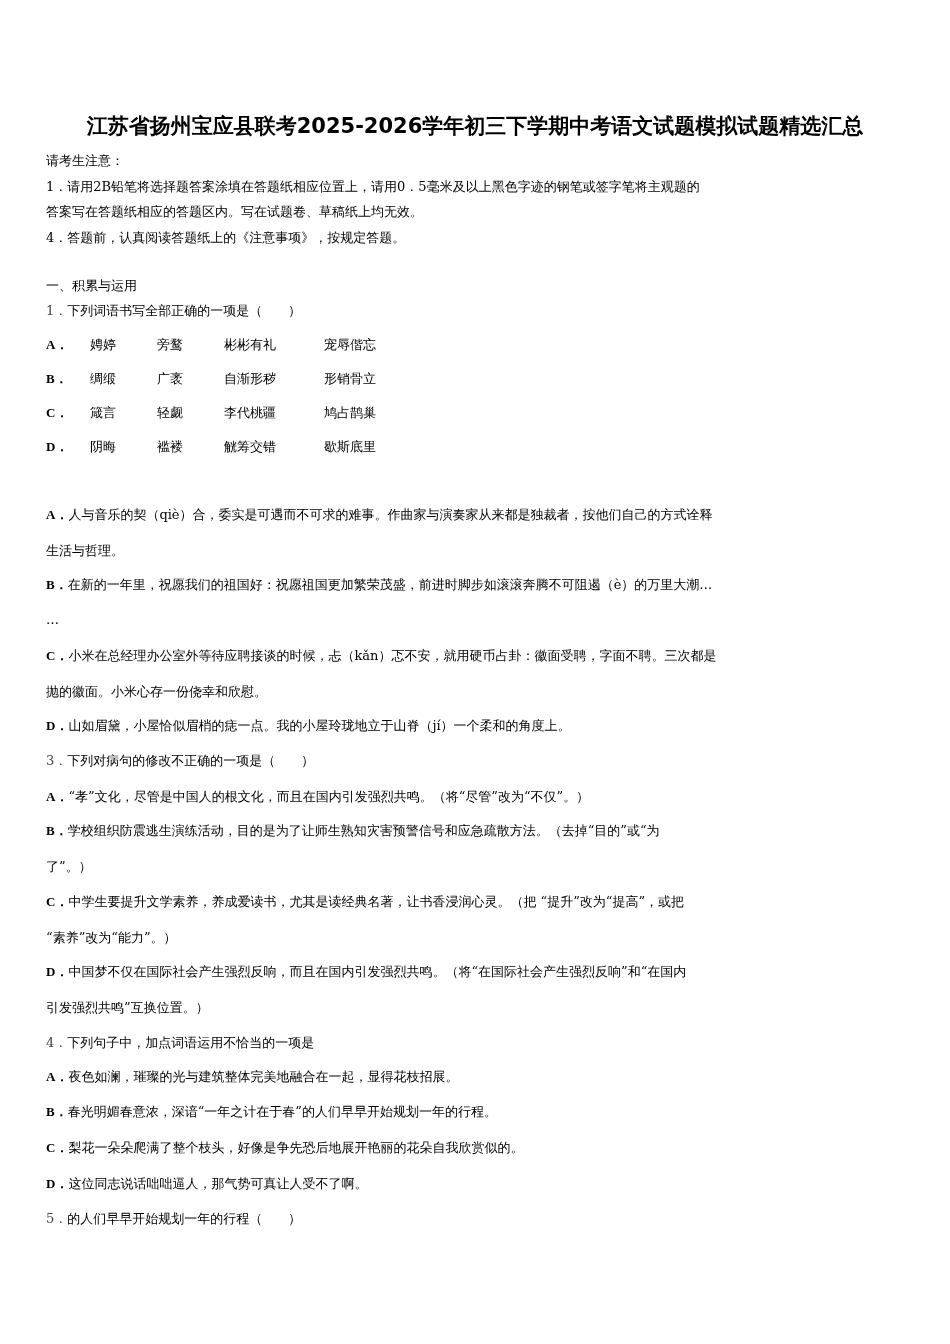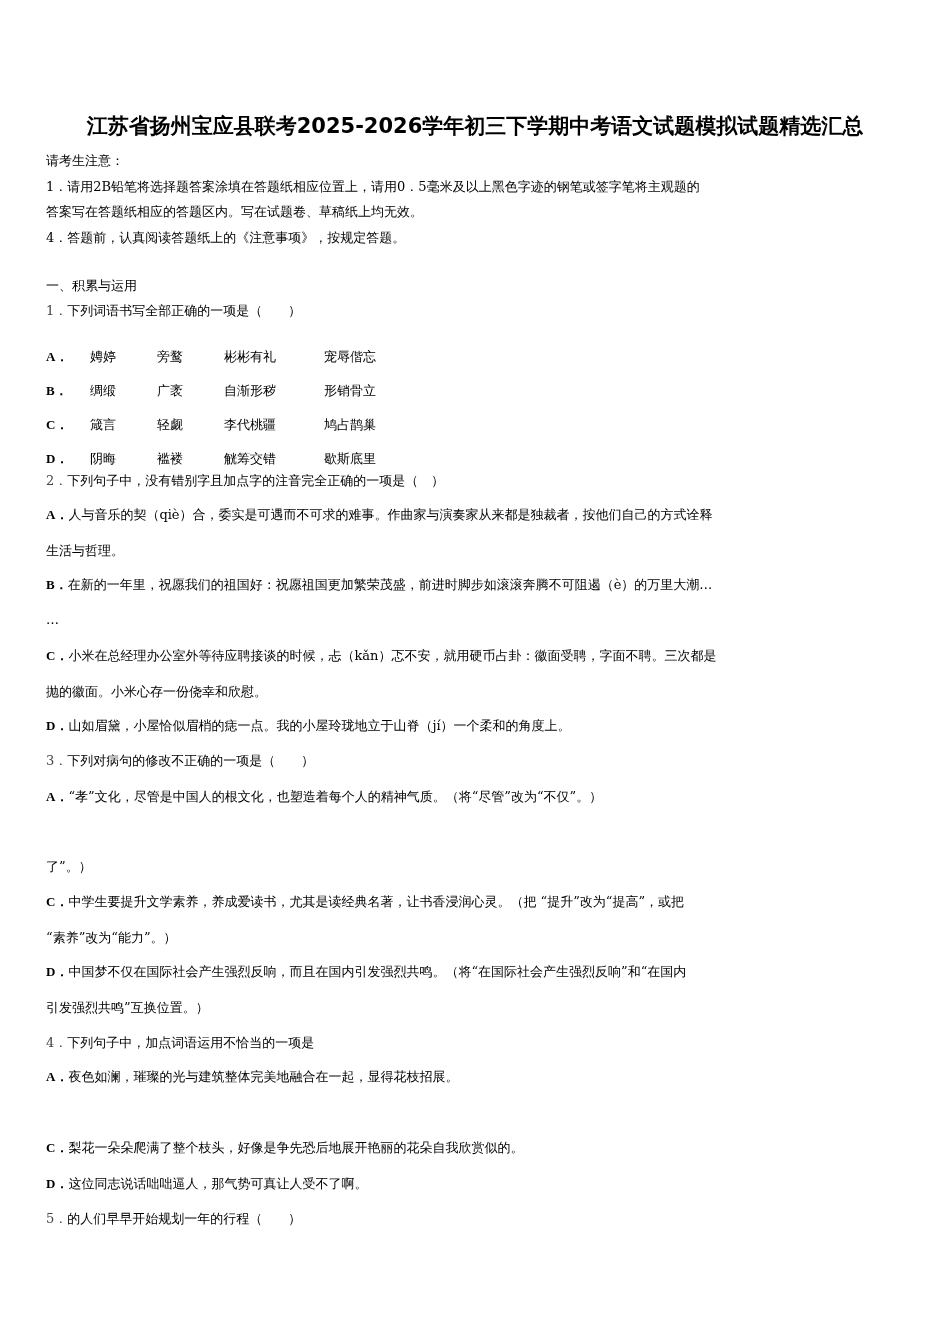--- a/index.html
+++ b/index.html
@@ -6,21 +6,21 @@
   body { width: 950px; height: 1344px; position: relative; overflow: hidden;
          font-family: "DejaVu Serif", "Liberation Serif", serif; color: #000; }
   .page { position: absolute; left: 0; top: 0; width: 950px; height: 992px; }
   .title { position: absolute; left: 0; top: 112px; width: 950px; text-align: center;
            font-family: "DejaVu Sans", "Liberation Sans", sans-serif; font-weight: bold;
            font-size: 21px; letter-spacing: 0px; }
   .line { position: absolute; left: 46px; font-size: 13px; white-space: nowrap; line-height: 20px; }
   .opt-label { font-weight: bold; font-family: "Liberation Serif", serif; }
   .qnum { color: #444; }
   .cols span { display: inline-block; }
-  .c1 { width: 67px; margin-left: 16px; } .c2 { width: 67px; } .c3 { width: 100px; margin-top: 12px; }
+  .c1 { width: 67px; margin-left: 16px; } .c2 { width: 67px; } .c3 { width: 100px; }
 </style>
 </head>
 <body>
 
 <div class="page">
 
   <div class="title">江苏省扬州宝应县联考2025-2026学年初三下学期中考语文试题模拟试题精选汇总</div>
 
   <div class="line" style="top:151px;">请考生注意：</div>
   <div class="line" style="top:177px;">1．请用2B铅笔将选择题答案涂填在答题纸相应位置上，请用0．5毫米及以上黑色字迹的钢笔或签字笔将主观题的</div>
@@ -38,61 +38,64 @@
   <div class="line cols" style="top:369px;">
     <span class="opt-label" style="width:28px">B．</span><span class="c1">绸缎</span><span class="c2">广袤</span><span class="c3">自渐形秽</span><span>形销骨立</span>
   </div>
   <div class="line cols" style="top:403px;">
     <span class="opt-label" style="width:28px">C．</span><span class="c1">箴言</span><span class="c2">轻觑</span><span class="c3">李代桃疆</span><span>鸠占鹊巢</span>
   </div>
   <div class="line cols" style="top:437px;">
     <span class="opt-label" style="width:28px">D．</span><span class="c1">阴晦</span><span class="c2">褴褛</span><span class="c3">觥筹交错</span><span>歇斯底里</span>
   </div>
 
-  <div class="line" style="top:471px;">
-    <span class="qnum">2．</span><span>下列句子中，没有错别字且加点字的注音完全正确的一项是（　）</span>
-  </div>
   <div class="line" style="top:505px;">
     <span class="opt-label">A．</span><span>人与音乐的契（qiè）合，委实是可遇而不可求的难事。作曲家与演奏家从来都是独裁者，按他们自己的方式诠释</span>
   </div>
   <div class="line" style="top:541px;">生活与哲理。</div>
   <div class="line" style="top:575px;">
     <span class="opt-label">B．</span><span>在新的一年里，祝愿我们的祖国好：祝愿祖国更加繁荣茂盛，前进时脚步如滚滚奔腾不可阻遏（è）的万里大潮…</span>
   </div>
   <div class="line" style="top:610px;">…</div>
   <div class="line" style="top:646px;">
     <span class="opt-label">C．</span><span>小米在总经理办公室外等待应聘接谈的时候，忐（kǎn）忑不安，就用硬币占卦：徽面受聘，字面不聘。三次都是</span>
   </div>
   <div class="line" style="top:682px;">抛的徽面。小米心存一份侥幸和欣慰。</div>
   <div class="line" style="top:716px;">
     <span class="opt-label">D．</span><span>山如眉黛，小屋恰似眉梢的痣一点。我的小屋玲珑地立于山脊（jí）一个柔和的角度上。</span>
   </div>
 
   <div class="line" style="top:751px;">
     <span class="qnum">3．</span><span>下列对病句的修改不正确的一项是（　　）</span>
   </div>
   <div class="line" style="top:787px;">
-    <span class="opt-label">A．</span><span>“孝”文化，尽管是中国人的根文化，也塑造着每个人的精神气质。（将“尽管”改为“不仅”。）</span>
+    <span class="opt-label">A．</span><span>“孝”文化，尽管是中国人的根文化，而且在国内引发强烈共鸣。（将“尽管”改为“不仅”。）</span>
+  </div>
+  <div class="line" style="top:821px;">
+    <span class="opt-label">B．</span><span>学校组织防震逃生演练活动，目的是为了让师生熟知灾害预警信号和应急疏散方法。（去掉“目的”或“为</span>
   </div>
   <div class="line" style="top:857px;">了”。）</div>
   <div class="line" style="top:892px;">
     <span class="opt-label">C．</span><span>中学生要提升文学素养，养成爱读书，尤其是读经典名著，让书香浸润心灵。（把 “提升”改为“提高”，或把</span>
   </div>
   <div class="line" style="top:928px;">“素养”改为“能力”。）</div>
   <div class="line" style="top:962px;">
     <span class="opt-label">D．</span><span>中国梦不仅在国际社会产生强烈反响，而且在国内引发强烈共鸣。（将“在国际社会产生强烈反响”和“在国内</span>
   </div>
   <div class="line" style="top:998px;">引发强烈共鸣”互换位置。）</div>
 
   <div class="line" style="top:1033px;">
     <span class="qnum">4．</span><span>下列句子中，加点词语运用不恰当的一项是</span>
   </div>
   <div class="line" style="top:1067px;">
     <span class="opt-label">A．</span><span>夜色如澜，璀璨的光与建筑整体完美地融合在一起，显得花枝招展。</span>
   </div>
+  <div class="line" style="top:1102px;">
+    <span class="opt-label">B．</span><span>春光明媚春意浓，深谙“一年之计在于春”的人们早早开始规划一年的行程。</span>
+  </div>
   <div class="line" style="top:1138px;">
     <span class="opt-label">C．</span><span>梨花一朵朵爬满了整个枝头，好像是争先恐后地展开艳丽的花朵自我欣赏似的。</span>
   </div>
   <div class="line" style="top:1174px;">
     <span class="opt-label">D．</span><span>这位同志说话咄咄逼人，那气势可真让人受不了啊。</span>
   </div>
 
   <div class="line" style="top:1209px;">
     <span class="qnum">5．</span><span>的人们早早开始规划一年的行程（　　）</span>
   </div>

